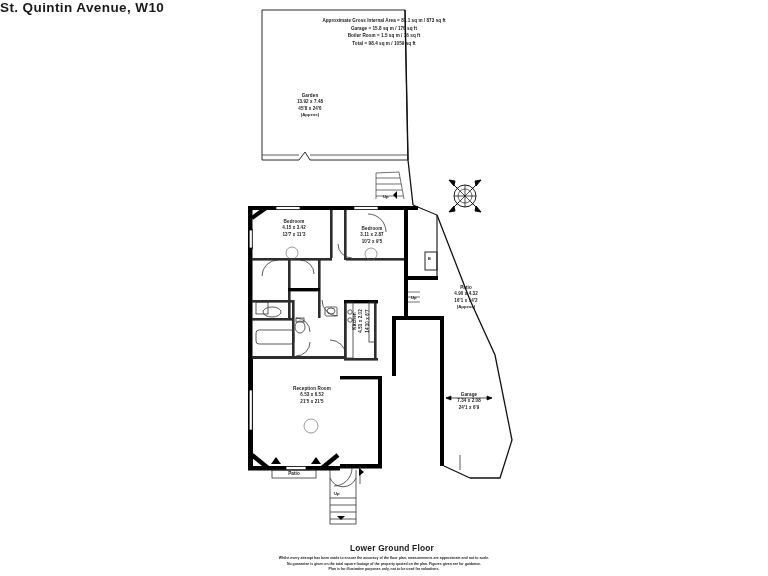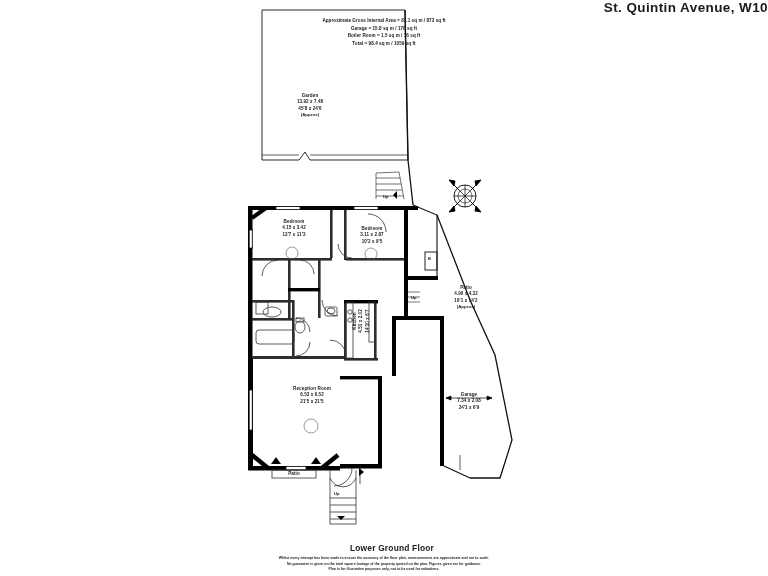--- a/index.html
+++ b/index.html
@@ -1,21 +1,21 @@
 <!DOCTYPE html>
 <html><head>
 <meta charset="utf-8">
 <style>
   html,body{margin:0;padding:0;background:#ffffff;}
   body{width:768px;height:576px;position:relative;overflow:hidden;
        font-family:"Liberation Sans",sans-serif;color:#1a1a1a;}
   .abs{position:absolute;}
 
   
-  #title{top:0px;left:0;width:768px;text-align:right;font-size:13.5px;
+  #title{top:0px;left:0;width:768px;text-align:left;font-size:13.5px;
          font-weight:bold;letter-spacing:.4px;}
   #areas{top:17px;left:0;width:768px;text-align:center;font-size:4.6px;
          font-weight:bold;line-height:7.6px;letter-spacing:.05px;}
   #areas div{white-space:nowrap;}
 
   
   #floor-label{top:543px;left:0;width:768px;text-align:center;
                font-size:8.4px;font-weight:bold;letter-spacing:.2px;padding-left:8px;}
   #disclaimer{top:556px;left:0;width:768px;text-align:center;font-size:3.5px;
               line-height:5.6px;color:#222;font-weight:bold;}

